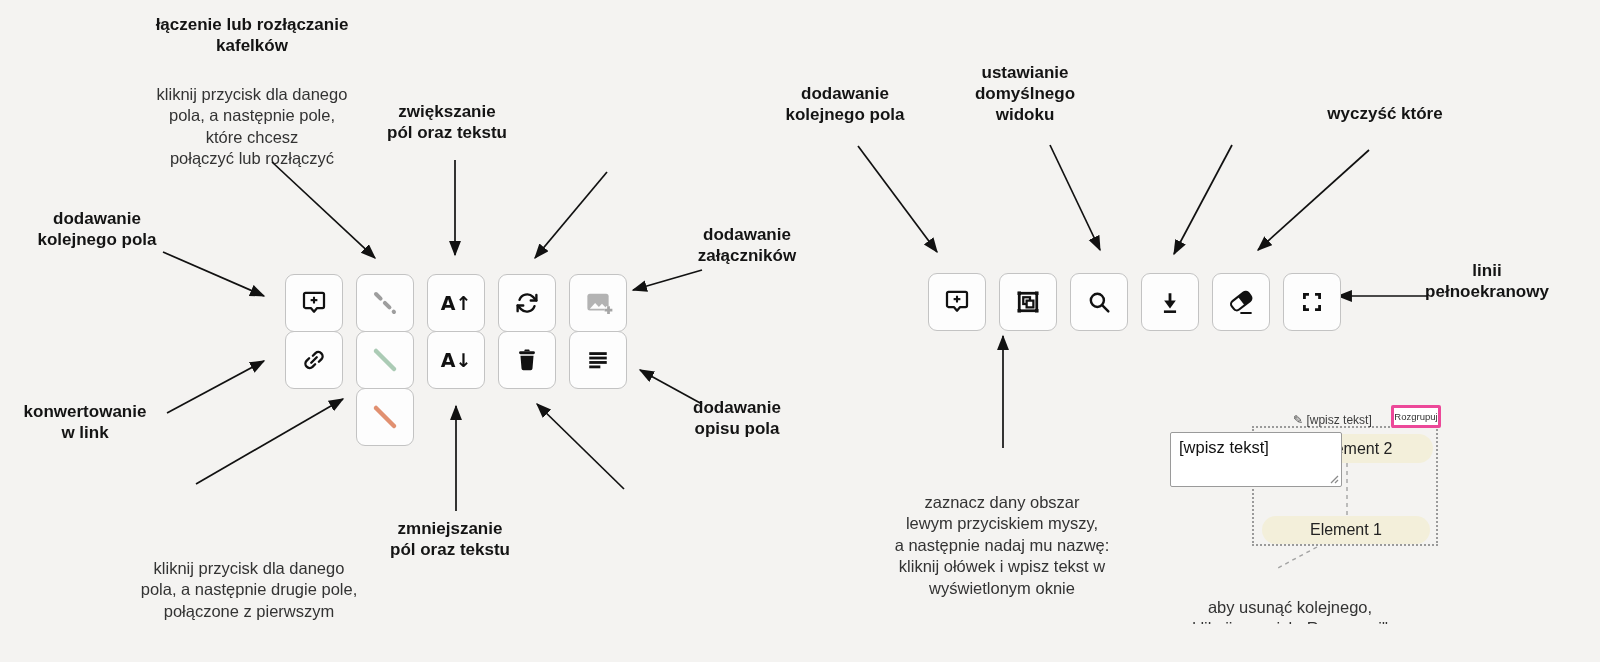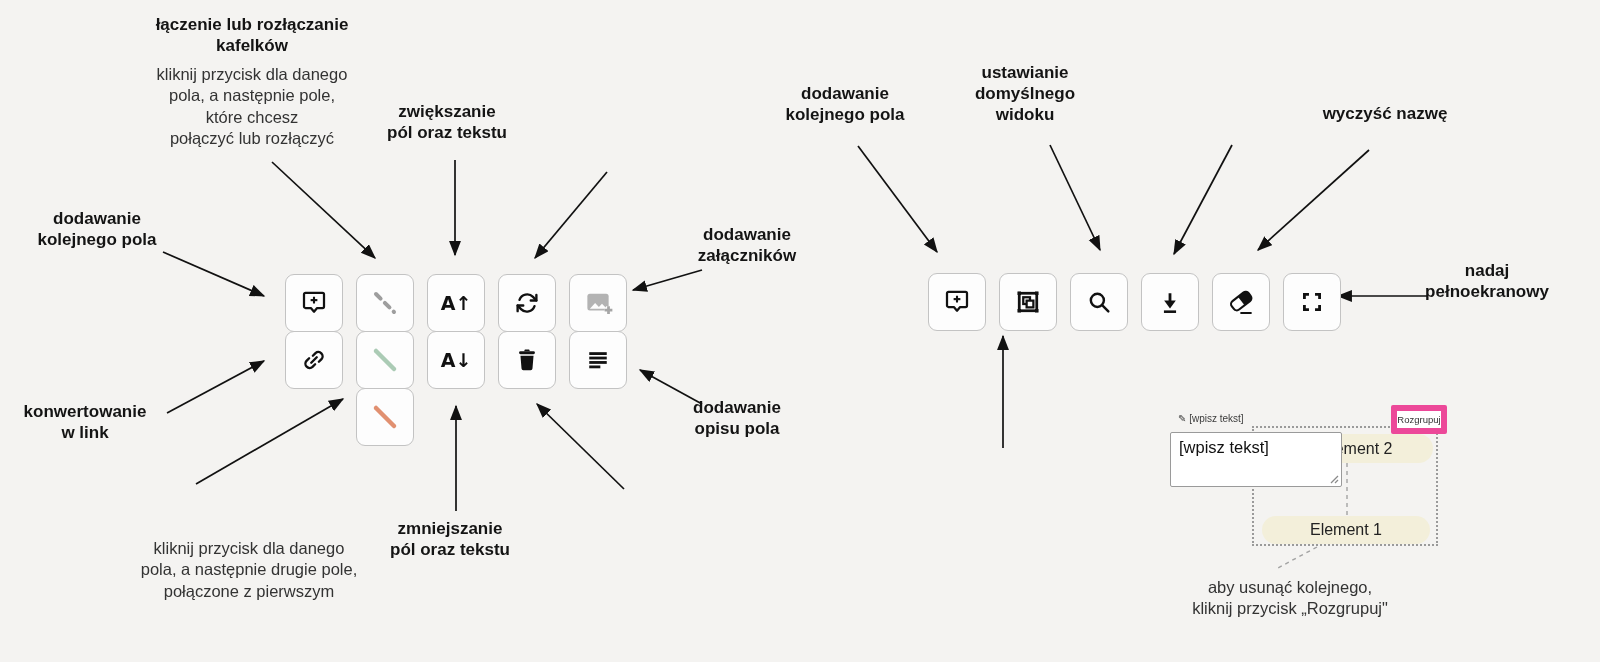--- a/index.html
+++ b/index.html
@@ -1,38 +1,38 @@
 <!DOCTYPE html>
 <html><head>
 <meta charset="utf-8">
 <style>
   html,body{margin:0;padding:0;background:#f4f3f1;}
   .canvas{position:relative;width:1600px;height:624px;background:#f4f3f1;
           font-family:"Liberation Sans",sans-serif;color:#161616;overflow:hidden;}
   .lbl{position:absolute;transform:translateX(-50%);text-align:center;
        font-weight:700;font-size:17px;line-height:1.24;white-space:pre-line;color:#141414;}
   .desc{position:absolute;transform:translateX(-50%);text-align:center;
-       font-weight:400;font-size:16.5px;line-height:1.3;white-space:pre-line;color:#333;}
+       font-weight:400;font-size:16.5px;line-height:1.3;white-space:pre-line;color:#333;margin-top:20px;}
   .arrows{position:absolute;left:0;top:0;pointer-events:none;}
   .btn{position:absolute;width:58px;height:58px;background:#fdfdfd;border:1px solid #c3c3c3;
        border-radius:9px;display:flex;align-items:center;justify-content:center;
        box-sizing:border-box;cursor:pointer;}
   .fontglyph{font-family:"DejaVu Sans",sans-serif;font-size:19px;font-weight:600;color:#111;}
   
   .dotted-region{position:absolute;left:1252px;top:426px;width:186px;height:120px;
        border:2px dotted #9a9a9a;box-sizing:border-box;}
   .pill{position:absolute;height:29px;background:#f3efda;border-radius:15px;
        display:flex;align-items:center;justify-content:center;font-size:16px;color:#222;}
   .demo-textarea{position:absolute;left:1170px;top:432px;width:172px;height:55px;background:#fff;
        border:1.5px solid #9a9a9a;border-radius:2px;box-sizing:border-box;font-size:16.5px;
        color:#111;padding:5px 8px;z-index:5;}
   .demo-resize{position:absolute;right:2px;bottom:2px;}
-  .tiny-label{position:absolute;left:1178px;top:413px;font-size:10px;color:#3c3c3c;z-index:6;}
+  .tiny-label{position:absolute;left:1293px;top:413px;font-size:12px;color:#3c3c3c;z-index:6;}
   .ungroup-btn{position:absolute;left:1391px;top:405px;width:44px;height:17px;background:#fff;
-       border:6px solid #ec4899;border-radius:2px;font-size:9.5px;color:#333;
+       border:3px solid #ec4899;border-radius:2px;font-size:9.5px;color:#333;
        display:flex;align-items:center;justify-content:center;z-index:6;cursor:pointer;}
 </style>
 </head>
 <body>
 
 <div class="canvas">
 
   <div class="lbl" style="left:252px;top:14px;width:240px">łączenie lub rozłączanie
 kafelków</div>
   <div class="desc" style="left:252px;top:64px;width:280px">kliknij przycisk dla danego
@@ -52,23 +52,28 @@
 połączone z pierwszym</div>
   <div class="lbl" style="left:450px;top:518px;width:180px">zmniejszanie
 pól oraz tekstu</div>
   <div class="lbl" style="left:737px;top:397px;width:180px">dodawanie
 opisu pola</div>
   <div class="lbl" style="left:845px;top:83px;width:180px">dodawanie
 kolejnego pola</div>
   <div class="lbl" style="left:1025px;top:62px;width:180px">ustawianie
 domyślnego
 widoku</div>
-  <div class="lbl" style="left:1385px;top:103px;width:200px">wyczyść nazwę</div>
-  <div class="lbl" style="left:1487px;top:260px;width:200px">nadaj
+  <div class="lbl" style="left:1385px;top:103px;width:200px">wyczyść które</div>
+  <div class="lbl" style="left:1487px;top:260px;width:200px">linii
 pełnoekranowy</div>
+  <div class="desc" style="left:1002px;top:472px;width:300px">zaznacz dany obszar
+lewym przyciskiem myszy,
+a następnie nadaj mu nazwę:
+kliknij ołówek i wpisz tekst w
+wyświetlonym oknie</div>
   <div class="desc" style="left:1290px;top:577px;width:320px">aby usunąć kolejnego,
 kliknij przycisk „Rozgrupuj"</div>
 
   <svg class="arrows" width="1600" height="662">
     <defs>
       <marker id="ah" markerWidth="10" markerHeight="8" refX="8.2" refY="3.5" orient="auto">
         <path d="M0,0 L9,3.5 L0,7 z" fill="#111"></path>
       </marker>
     </defs>
     <g stroke="#111" stroke-width="1.7" fill="none">

